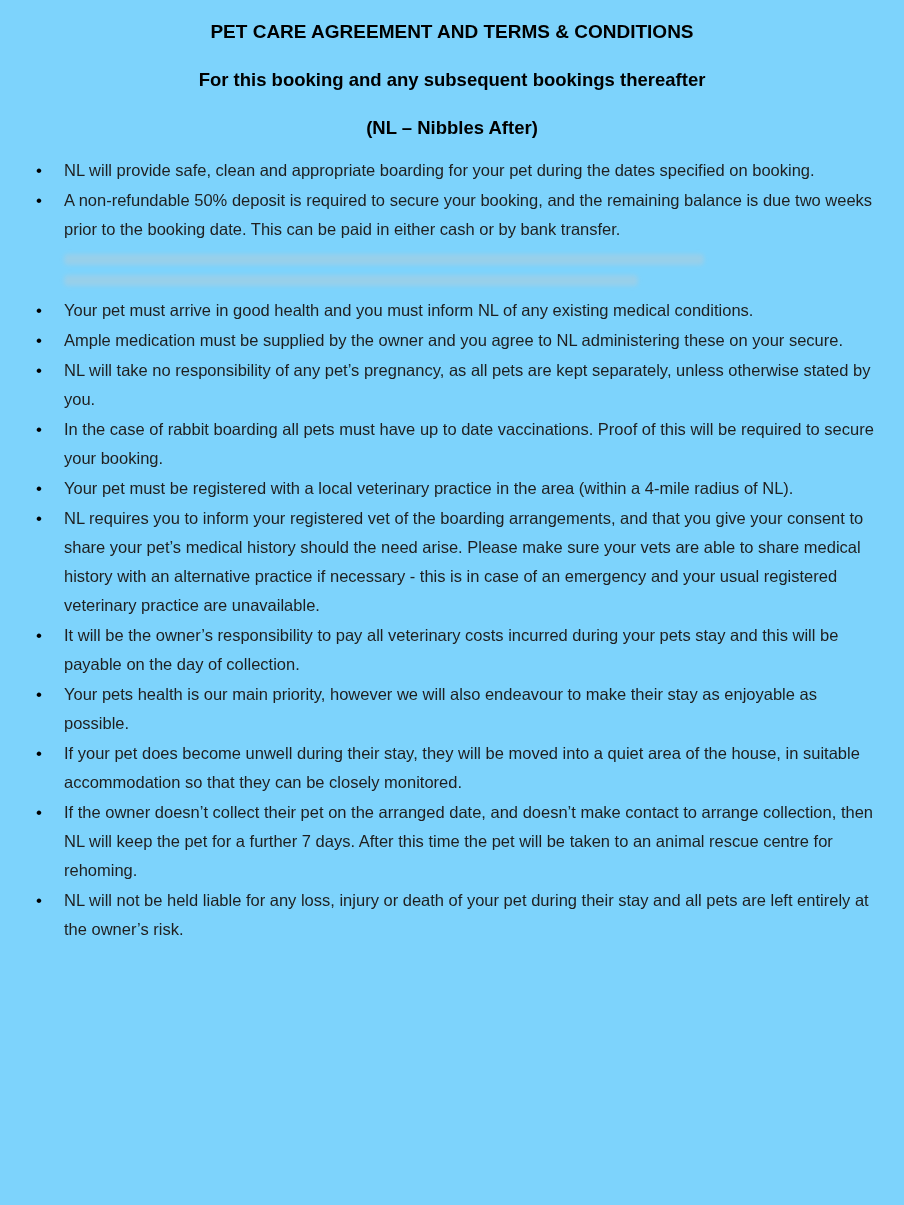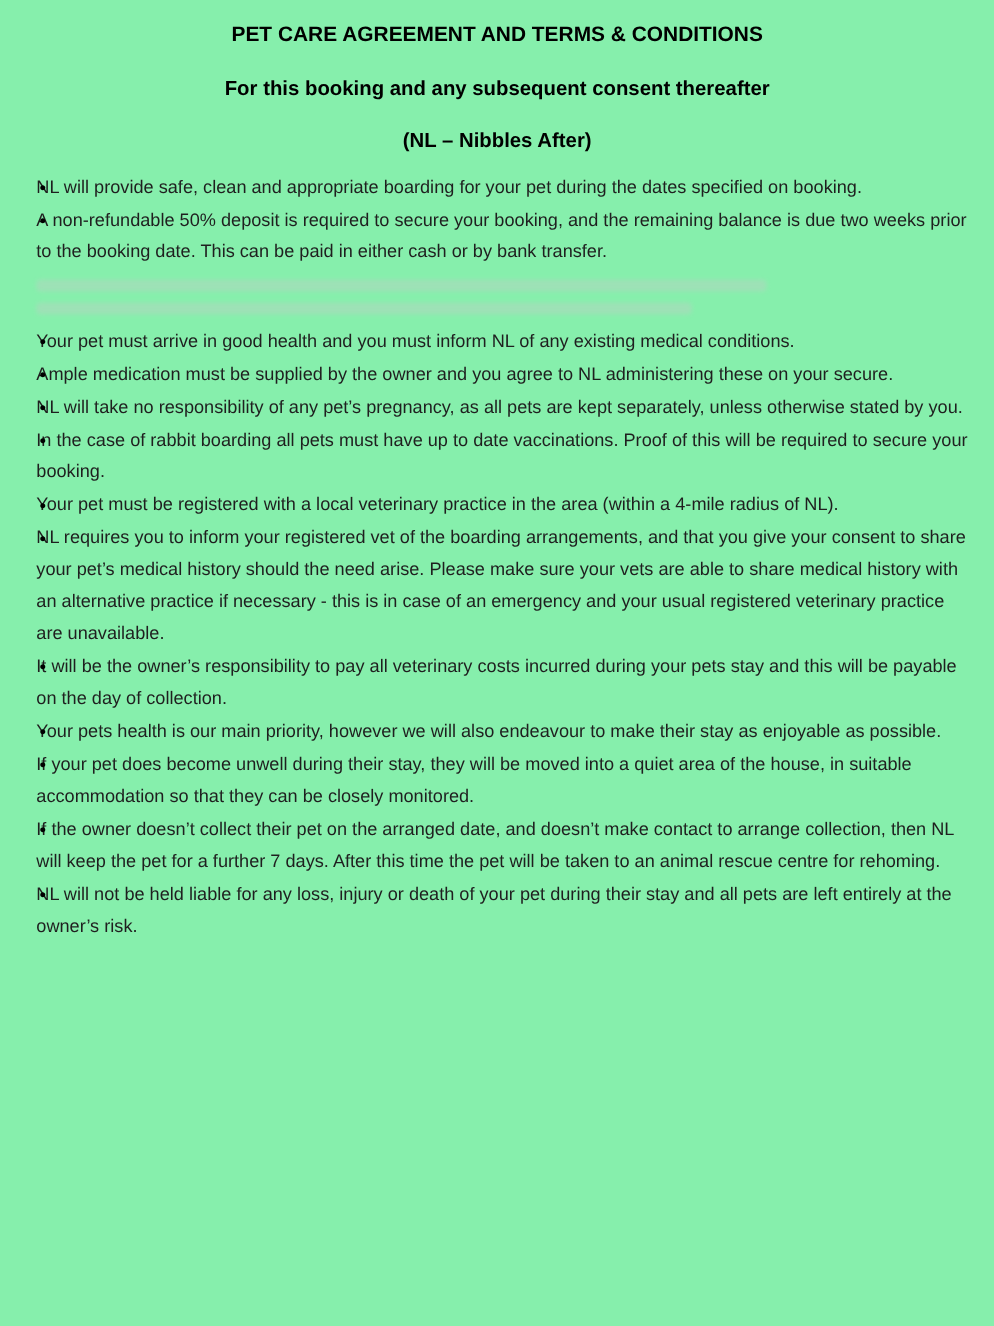--- a/index.html
+++ b/index.html
@@ -3,21 +3,21 @@
 <meta charset="utf-8">
 <style>
   html, body {
     margin: 0;
     padding: 0;
     background: #ffffff;
   }
   .page {
     width: 904px;
     min-height: 1205px;
-    background: #86efac;
+    background: #7dd3fc;
     box-sizing: border-box;
     padding: 16px 0 40px 0;
     font-family: "Liberation Sans", sans-serif;
     color: #1a1a1a;
   }
   .doc-heading {
     text-align: center;
     font-weight: bold;
     color: #000000;
     margin: 0;
@@ -41,21 +41,21 @@
   ul.terms-list {
     list-style: none;
     margin: 0;
     padding: 0;
     font-size: 16.5px;
     line-height: 29px;
     color: #1f1f1f;
   }
   ul.terms-list li {
     position: relative;
-    padding-left: 33px;
+    padding-left: 64px;
     padding-right: 20px;
     margin: 0 0 1px 0;
   }
   ul.terms-list li::before {
     content: "\2022";
     position: absolute;
     left: 36px;
     top: 0;
     font-size: 17px;
     color: #000000;
@@ -73,21 +73,21 @@
   }
   .faded-line-1 { width: 78%; }
   .faded-line-2 { width: 70%; }
 </style>
 </head>
 <body>
 
 <div class="page">
   <h1 class="doc-heading doc-title">PET CARE AGREEMENT AND TERMS &amp; CONDITIONS</h1>
 
-  <h2 class="doc-heading doc-subtitle">For this booking and any subsequent consent thereafter</h2>
+  <h2 class="doc-heading doc-subtitle">For this booking and any subsequent bookings thereafter</h2>
 
   <h2 class="doc-heading doc-subtitle2">(NL – Nibbles After)</h2>
 
   <ul class="terms-list">
   <li>
     <span class="bullet-text">NL will provide safe, clean and appropriate boarding for your pet during the dates specified on booking.</span>
     
   </li>
 
   <li>

